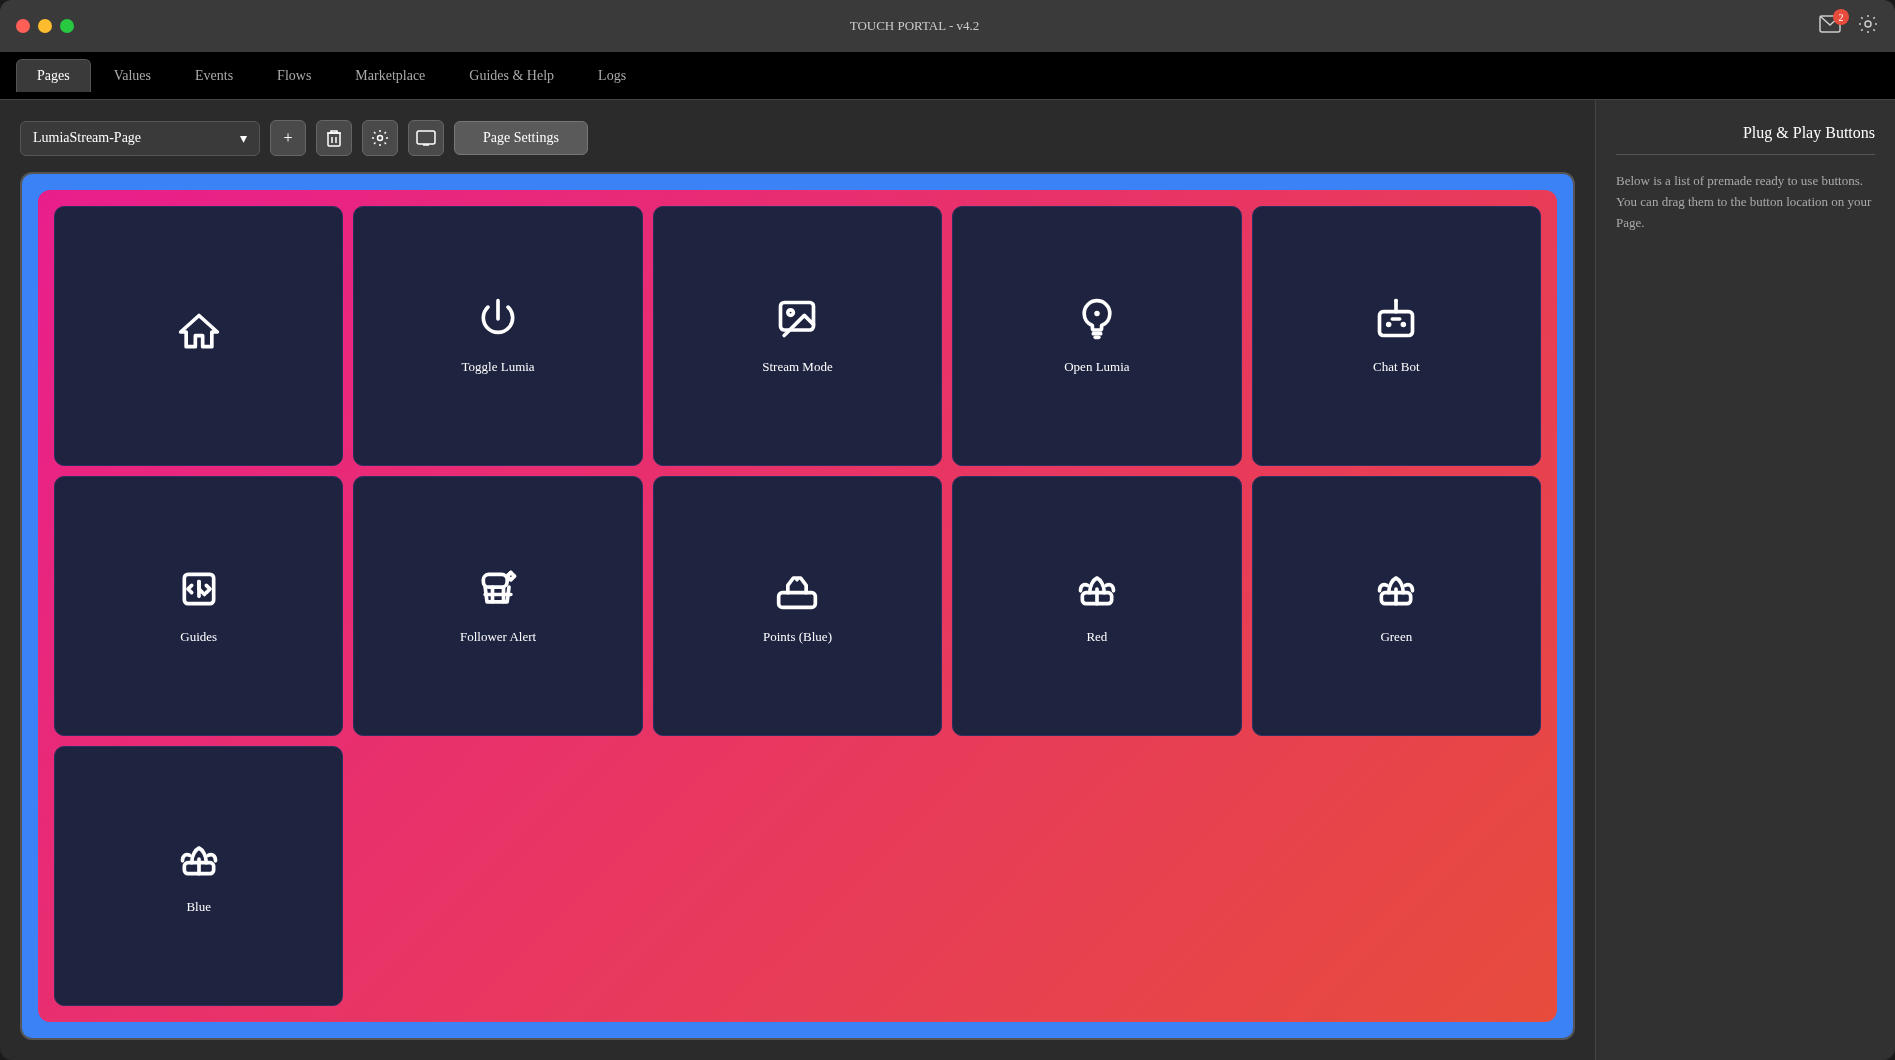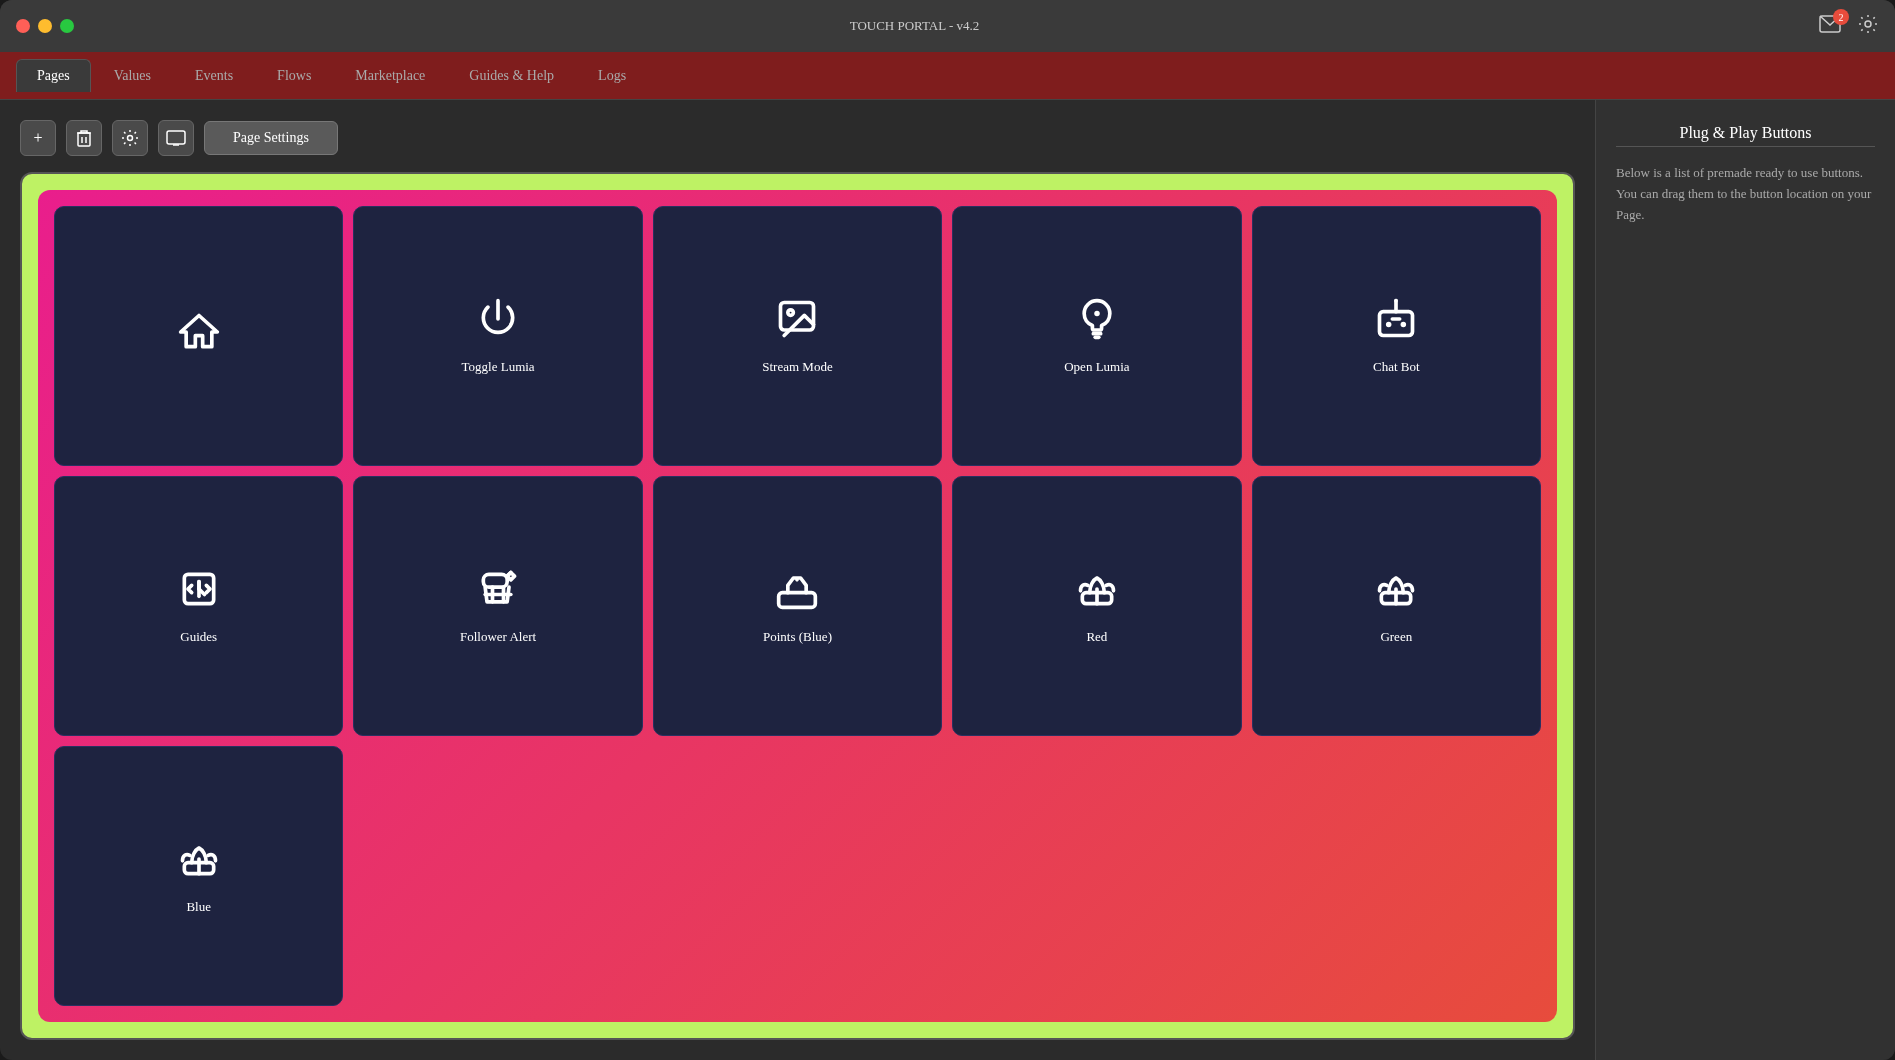--- a/index.html
+++ b/index.html
@@ -78,21 +78,21 @@
       display: flex;
       align-items: center;
       justify-content: center;
       position: absolute;
       top: -6px;
       right: -8px;
     }
 
     
     .nav-tabs {
-      background: #7f1d1d;
+      background: #000000;
       display: flex;
       align-items: center;
       padding: 0 16px;
       border-bottom: 1px solid #444;
       flex-shrink: 0;
       height: 48px;
     }
 
     .nav-tab {
       padding: 8px 20px;
@@ -167,21 +167,21 @@
       border: 1px solid #777;
       border-radius: 6px;
       color: #ffffff;
       padding: 8px 28px;
       font-size: 14px;
       cursor: pointer;
     }
 
     
     .page-canvas {
-      background: #bef264;
+      background: #3b82f6;
       border-radius: 12px;
       border: 2px solid #555;
       padding: 16px;
       flex: 1;
       display: flex;
       align-items: center;
       justify-content: center;
     }
 
     .canvas-inner {
@@ -237,22 +237,22 @@
       background: #313131;
       border-left: 1px solid #444;
       padding: 24px 20px;
       flex-shrink: 0;
     }
 
     .plug-play-title {
       color: #ffffff;
       font-size: 16px;
       font-weight: 500;
-      text-align: center;
-      margin-bottom: 4px;
+      text-align: right;
+      margin-bottom: 12px;
     }
 
     .plug-play-divider {
       border: none;
       border-top: 1px solid #555;
       margin-bottom: 16px;
     }
 
     .plug-play-desc {
       color: #aaaaaa;
@@ -313,20 +313,24 @@
     <div class="nav-tab">Marketplace</div>
     <div class="nav-tab">Guides &amp; Help</div>
     <div class="nav-tab">Logs</div>
   </div>
 
   <div class="main-content">
 
     <div class="left-panel">
 
       <div class="toolbar">
+        <div class="page-select">
+          <span>LumiaStream-Page</span>
+          <span>▾</span>
+        </div>
         <div class="toolbar-btn">
           <span>+</span>
         </div>
         <div class="toolbar-btn">
           <svg width="16" height="18" viewBox="0 0 16 18" fill="none" stroke="#fff" stroke-width="1.5">
             <polyline points="1,4 15,4"></polyline>
             <path d="M5,4V2h6v2"></path>
             <rect x="2" y="4" width="12" height="13" rx="1"></rect>
             <line x1="6" y1="8" x2="6" y2="14"></line>
             <line x1="10" y1="8" x2="10" y2="14"></line>

